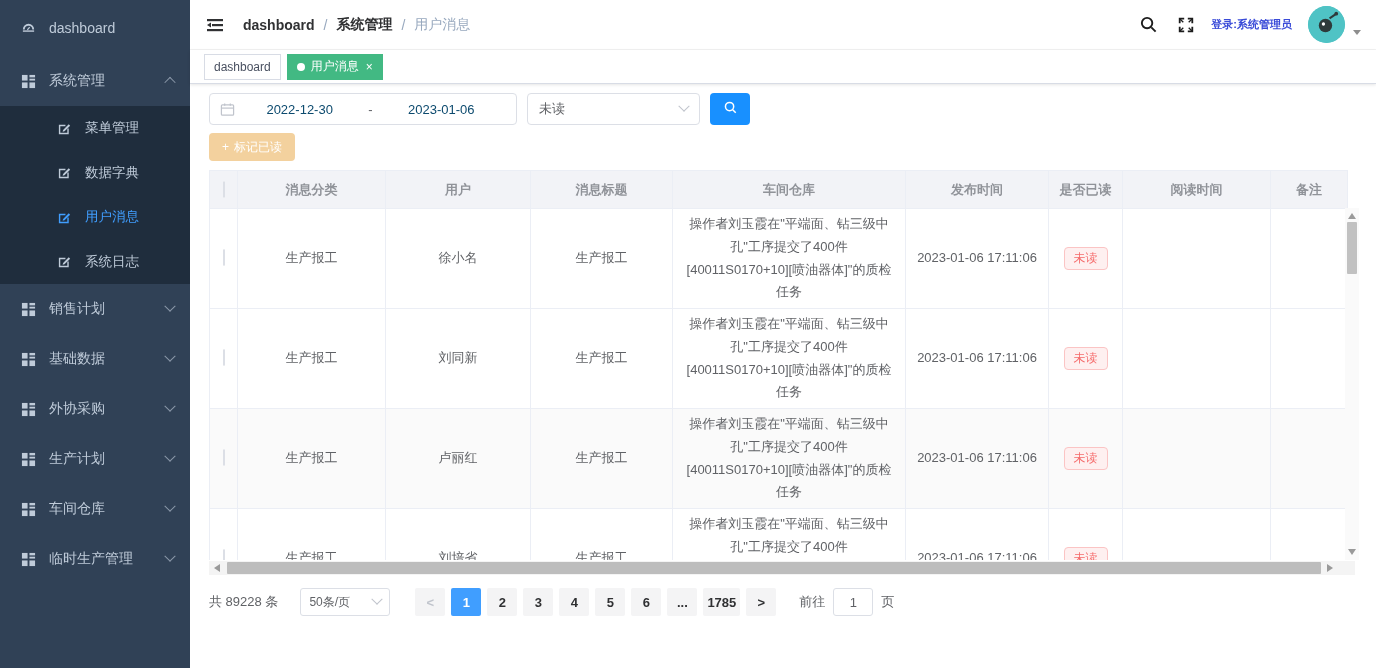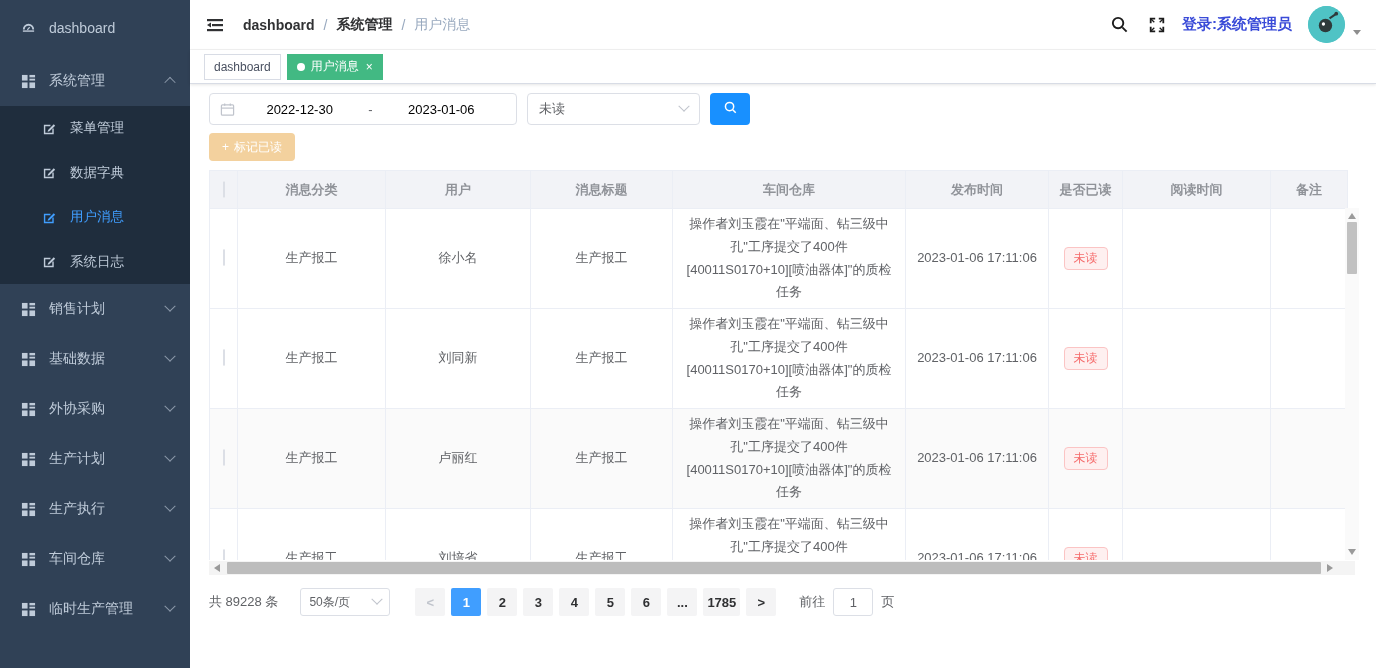--- a/index.html
+++ b/index.html
@@ -14,59 +14,59 @@
        font-size:13px;color:var(--text);background:#fff;}
   .app{display:flex;width:1376px;height:668px;}
 
   
   .sidebar{width:190px;flex-shrink:0;background:var(--sidebar-bg);overflow:hidden;}
   .menu-item{height:50px;display:flex;align-items:center;padding:0 16px 0 20px;color:var(--menu-text);
              font-size:14px;cursor:pointer;white-space:nowrap;}
   .menu-item:first-child{height:56px;}
   .menu-item .label{flex:1;margin-left:13px;}
   .submenu{background:var(--submenu-bg);}
-  .submenu .menu-item{height:44.5px;padding-left:41px;font-size:13.5px;}
+  .submenu .menu-item{height:44.5px;padding-left:56px;font-size:13.5px;}
   .menu-item.active{color:var(--active-blue);}
   .micon{width:16px;height:16px;display:inline-flex;align-items:center;justify-content:center;flex-shrink:0;}
   .micon svg{width:15px;height:15px;}
   .chev{width:8px;height:8px;border-right:1.5px solid #8b98a9;border-bottom:1.5px solid #8b98a9;
         transform:rotate(45deg) translate(-2px,-2px);}
   .chev.up{transform:rotate(-135deg) translate(-1px,-1px);}
 
   
   .main{flex:1;display:flex;flex-direction:column;min-width:0;background:#fff;}
   .navbar{height:50px;display:flex;align-items:center;background:#fff;padding:0 15px;border-bottom:1px solid #f2f2f2;}
   .hamburger{width:20px;height:20px;cursor:pointer;display:flex;align-items:center;justify-content:center;}
   .breadcrumb{margin-left:18px;font-size:14px;display:flex;align-items:center;}
   .crumb{color:#303133;font-weight:600;cursor:pointer;}
   .crumb.current{color:#97a8be;font-weight:400;cursor:default;}
   .crumb-sep{color:#97a8be;margin:0 9px;font-weight:300;}
   .nav-right{margin-left:auto;display:flex;align-items:center;}
   .nav-ic{width:22px;height:22px;margin-left:16px;cursor:pointer;display:flex;align-items:center;justify-content:center;}
-  .login-label{margin-left:14px;font-size:15px;font-weight:700;color:#3a4bd8;}
+  .login-label{margin-left:14px;font-size:11px;font-weight:700;color:#3a4bd8;}
   .avatar{width:37px;height:37px;border-radius:50%;background:#4fc3c5;margin-left:16px;cursor:pointer;
           display:flex;align-items:center;justify-content:center;overflow:hidden;}
   .avatar-caret{width:0;height:0;border-left:4px solid transparent;border-right:4px solid transparent;
           border-top:5px solid #8e8e8e;margin:16px 0 0 8px;cursor:pointer;}
 
   
   .tabs-bar{height:34px;background:#fff;border-bottom:1px solid #d8dce5;box-shadow:0 1px 3px rgba(0,0,0,.10);
             display:flex;align-items:center;padding:0 14px;gap:6px;position:relative;z-index:2;}
   .tab{height:26px;border:1px solid #d8dce5;background:#fff;color:#495060;padding:0 9px;font-size:12px;
        display:inline-flex;align-items:center;cursor:pointer;}
   .tab.active{background:var(--tab-green);border-color:var(--tab-green);color:#fff;}
   .tab .dot{width:8px;height:8px;border-radius:50%;background:#fff;margin-right:6px;}
   .tab .close{margin-left:7px;font-size:12px;line-height:1;cursor:pointer;}
 
   
   .content{flex:1;padding:9px 10px 0 19px;position:relative;background:#fff;overflow:hidden;}
   .filter-row{display:flex;align-items:center;gap:10px;}
   .date-range{width:308px;height:32px;border:1px solid var(--border);border-radius:4px;display:flex;
               align-items:center;padding:0 10px;cursor:pointer;background:#fff;}
-  .date-range .part{flex:1;text-align:center;color:#000000;}
+  .date-range .part{flex:1;text-align:center;color:#0c4a6e;}
   .sep{color:#606266;padding:0 4px;}
   .cal-icon{color:#c0c4cc;display:flex;}
   .select{width:173px;height:32px;border:1px solid var(--border);border-radius:4px;display:flex;align-items:center;
           justify-content:space-between;padding:0 11px;cursor:pointer;background:#fff;}
   .select .chev{border-color:#c0c4cc;transform:rotate(45deg) translate(-2px,-2px);}
   .kw-input{width:170px;height:32px;border:1px solid var(--border);border-radius:4px;display:flex;align-items:center;
           padding:0 11px;background:#fff;color:#c0c4cc;}
   .search-btn{width:40px;height:32px;background:var(--primary-btn);border:none;border-radius:4px;cursor:pointer;
           display:flex;align-items:center;justify-content:center;margin-left:0;}
   .mark-read-btn{margin-top:8px;height:28px;background:var(--warn-btn);color:#fff;border:none;border-radius:4px;
@@ -225,33 +225,20 @@
       <span class="micon">
           <svg viewBox="0 0 16 16">
             <rect x="1" y="1" width="6" height="6" fill="#bfcbd9"></rect>
             <rect x="1" y="9" width="6" height="6" fill="#bfcbd9"></rect>
             <rect x="9" y="1" width="6" height="2.6" fill="#bfcbd9"></rect>
             <rect x="9" y="5" width="6" height="2" fill="#bfcbd9"></rect>
             <rect x="9" y="9" width="6" height="6" fill="#bfcbd9"></rect>
           </svg>
         </span>
       <span class="label">生产计划</span>
-      <span class="chev"></span>
-    </div>
-    <div class="menu-item">
-      <span class="micon">
-          <svg viewBox="0 0 16 16">
-            <rect x="1" y="1" width="6" height="6" fill="#bfcbd9"></rect>
-            <rect x="1" y="9" width="6" height="6" fill="#bfcbd9"></rect>
-            <rect x="9" y="1" width="6" height="2.6" fill="#bfcbd9"></rect>
-            <rect x="9" y="5" width="6" height="2" fill="#bfcbd9"></rect>
-            <rect x="9" y="9" width="6" height="6" fill="#bfcbd9"></rect>
-          </svg>
-        </span>
-      <span class="label">生产执行</span>
       <span class="chev"></span>
     </div>
     <div class="menu-item">
       <span class="micon">
           <svg viewBox="0 0 16 16">
             <rect x="1" y="1" width="6" height="6" fill="#bfcbd9"></rect>
             <rect x="1" y="9" width="6" height="6" fill="#bfcbd9"></rect>
             <rect x="9" y="1" width="6" height="2.6" fill="#bfcbd9"></rect>
             <rect x="9" y="5" width="6" height="2" fill="#bfcbd9"></rect>
             <rect x="9" y="9" width="6" height="6" fill="#bfcbd9"></rect>

